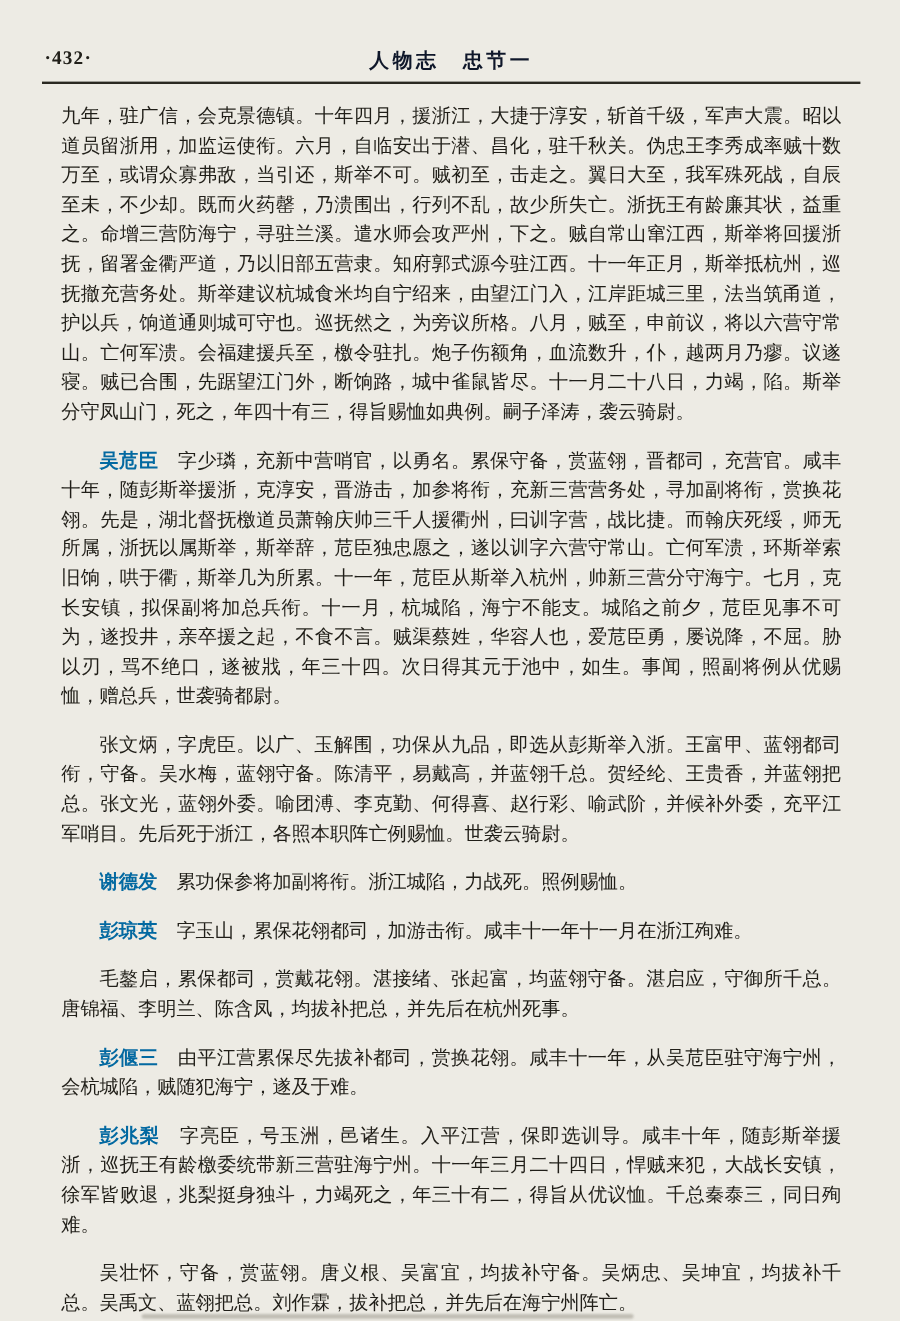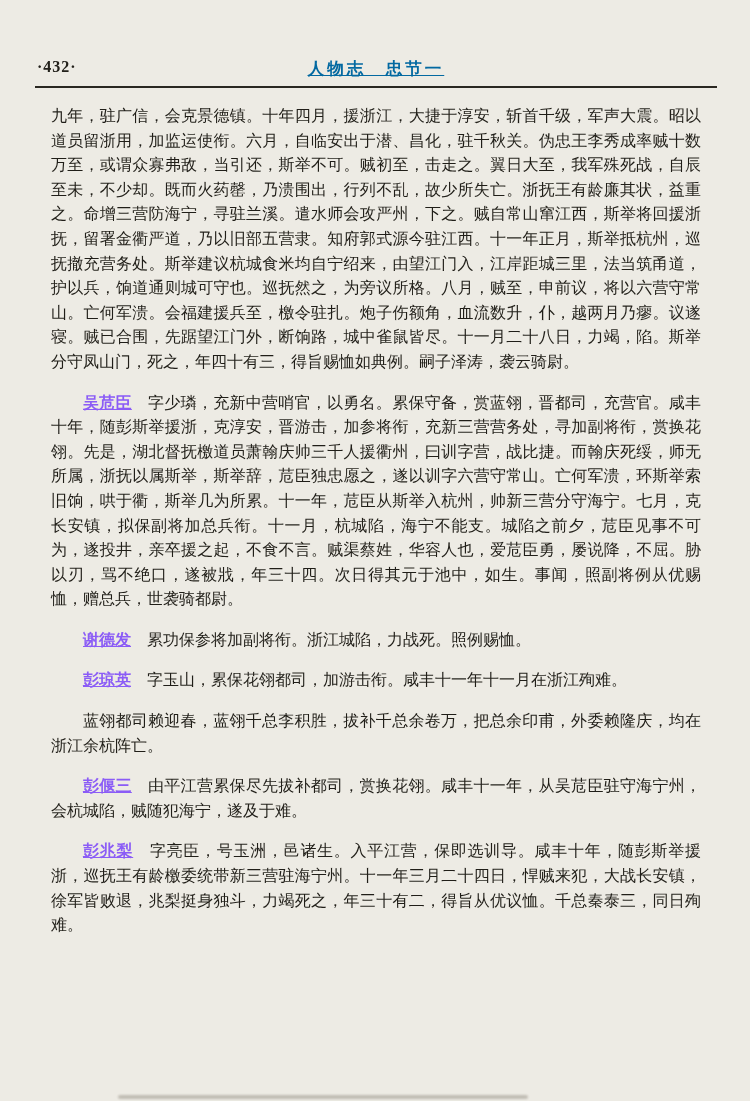--- a/index.html
+++ b/index.html
@@ -6,21 +6,21 @@
     margin: 0;
     padding: 0;
     background: #e7e4dd;
   }
   .page {
     position: relative;
     width: 750px;
     height: 1101px;
     box-sizing: border-box;
     background: #edebe4;
-    padding: 58px 33px 0 35px;
+    padding: 40px 33px 0 35px;
     overflow: hidden;
     font-family: "Liberation Serif", "DejaVu Serif", serif;
     color: #1d1b16;
   }
   .header {
     position: relative;
     height: 22px;
   }
   .pagenum {
     position: absolute;
@@ -33,22 +33,21 @@
   }
   .title {
     position: absolute;
     left: 50%;
     top: 0;
     transform: translateX(-50%);
     font-size: 16.5px;
     font-weight: bold;
     letter-spacing: 3px;
     white-space: nowrap;
-    color: #0369a1;
-    text-decoration: underline;
+    color: #0f172a;
   }
   .rule {
     margin-top: 6px;
     border-top: 2px solid #2a2821;
     height: 0;
   }
   .body-text {
     margin-top: 12px;
     font-size: 16px;
     line-height: 24.6px;
@@ -58,22 +57,21 @@
   }
   .body-text p {
     margin: 16px;
     padding: 0;
   }
   .body-text p.indent {
     text-indent: 2em;
   }
   .body-text b {
     font-weight: 700;
-    color: #8b5cf6;
-    text-decoration: underline;
+    color: #0369a1;
   }
   .smudge {
     position: absolute;
     left: 118px;
     bottom: 2px;
     width: 410px;
     height: 4px;
     background: #9d998e;
     opacity: 0.55;
     filter: blur(1px);
@@ -85,20 +83,22 @@
 
 <div class="page">
   <div class="header">
     <span class="pagenum">·432·</span>
     <span class="title">人物志　忠节一</span>
   </div>
   <div class="rule"></div>
   <div class="body-text">
       <p class="para">九年，驻广信，会克景德镇。十年四月，援浙江，大捷于淳安，斩首千级，军声大震。昭以道员留浙用，加监运使衔。六月，自临安出于潜、昌化，驻千秋关。伪忠王李秀成率贼十数万至，或谓众寡弗敌，当引还，斯举不可。贼初至，击走之。翼日大至，我军殊死战，自辰至未，不少却。既而火药罄，乃溃围出，行列不乱，故少所失亡。浙抚王有龄廉其状，益重之。命增三营防海宁，寻驻兰溪。遣水师会攻严州，下之。贼自常山窜江西，斯举将回援浙抚，留署金衢严道，乃以旧部五营隶。知府郭式源今驻江西。十一年正月，斯举抵杭州，巡抚撤充营务处。斯举建议杭城食米均自宁绍来，由望江门入，江岸距城三里，法当筑甬道，护以兵，饷道通则城可守也。巡抚然之，为旁议所格。八月，贼至，申前议，将以六营守常山。亡何军溃。会福建援兵至，檄令驻扎。炮子伤额角，血流数升，仆，越两月乃瘳。议遂寝。贼已合围，先踞望江门外，断饷路，城中雀鼠皆尽。十一月二十八日，力竭，陷。斯举分守凤山门，死之，年四十有三，得旨赐恤如典例。嗣子泽涛，袭云骑尉。</p>
       <p class="para indent"><b>吴苊臣</b>　字少璘，充新中营哨官，以勇名。累保守备，赏蓝翎，晋都司，充营官。咸丰十年，随彭斯举援浙，克淳安，晋游击，加参将衔，充新三营营务处，寻加副将衔，赏换花翎。先是，湖北督抚檄道员萧翰庆帅三千人援衢州，曰训字营，战比捷。而翰庆死绥，师无所属，浙抚以属斯举，斯举辞，苊臣独忠愿之，遂以训字六营守常山。亡何军溃，环斯举索旧饷，哄于衢，斯举几为所累。十一年，苊臣从斯举入杭州，帅新三营分守海宁。七月，克长安镇，拟保副将加总兵衔。十一月，杭城陷，海宁不能支。城陷之前夕，苊臣见事不可为，遂投井，亲卒援之起，不食不言。贼渠蔡姓，华容人也，爱苊臣勇，屡说降，不屈。胁以刃，骂不绝口，遂被戕，年三十四。次日得其元于池中，如生。事闻，照副将例从优赐恤，赠总兵，世袭骑都尉。</p>
+      <p class="para indent">张文炳，字虎臣。以广、玉解围，功保从九品，即选从彭斯举入浙。王富甲、蓝翎都司衔，守备。吴水梅，蓝翎守备。陈清平，易戴高，并蓝翎千总。贺经纶、王贵香，并蓝翎把总。张文光，蓝翎外委。喻团溥、李克勤、何得喜、赵行彩、喻武阶，并候补外委，充平江军哨目。先后死于浙江，各照本职阵亡例赐恤。世袭云骑尉。</p>
       <p class="para indent"><b>谢德发</b>　累功保参将加副将衔。浙江城陷，力战死。照例赐恤。</p>
       <p class="para indent"><b>彭琼英</b>　字玉山，累保花翎都司，加游击衔。咸丰十一年十一月在浙江殉难。</p>
-      <p class="para indent">蓝翎都司赖迎春，蓝翎千总李积胜，拔补千总余卷万，把总余印甫，外委赖隆庆，均在浙江余杭阵亡。</p>
+      <p class="para indent">毛鏊启，累保都司，赏戴花翎。湛接绪、张起富，均蓝翎守备。湛启应，守御所千总。唐锦福、李明兰、陈含凤，均拔补把总，并先后在杭州死事。</p>
       <p class="para indent"><b>彭偃三</b>　由平江营累保尽先拔补都司，赏换花翎。咸丰十一年，从吴苊臣驻守海宁州，会杭城陷，贼随犯海宁，遂及于难。</p>
       <p class="para indent"><b>彭兆梨</b>　字亮臣，号玉洲，邑诸生。入平江营，保即选训导。咸丰十年，随彭斯举援浙，巡抚王有龄檄委统带新三营驻海宁州。十一年三月二十四日，悍贼来犯，大战长安镇，徐军皆败退，兆梨挺身独斗，力竭死之，年三十有二，得旨从优议恤。千总秦泰三，同日殉难。</p>
+      <p class="para indent">吴壮怀，守备，赏蓝翎。唐义根、吴富宜，均拔补守备。吴炳忠、吴坤宜，均拔补千总。吴禹文、蓝翎把总。刘作霖，拔补把总，并先后在海宁州阵亡。</p>
     </div>
   <div class="smudge"></div>
 </div>
 
 </body></html>

